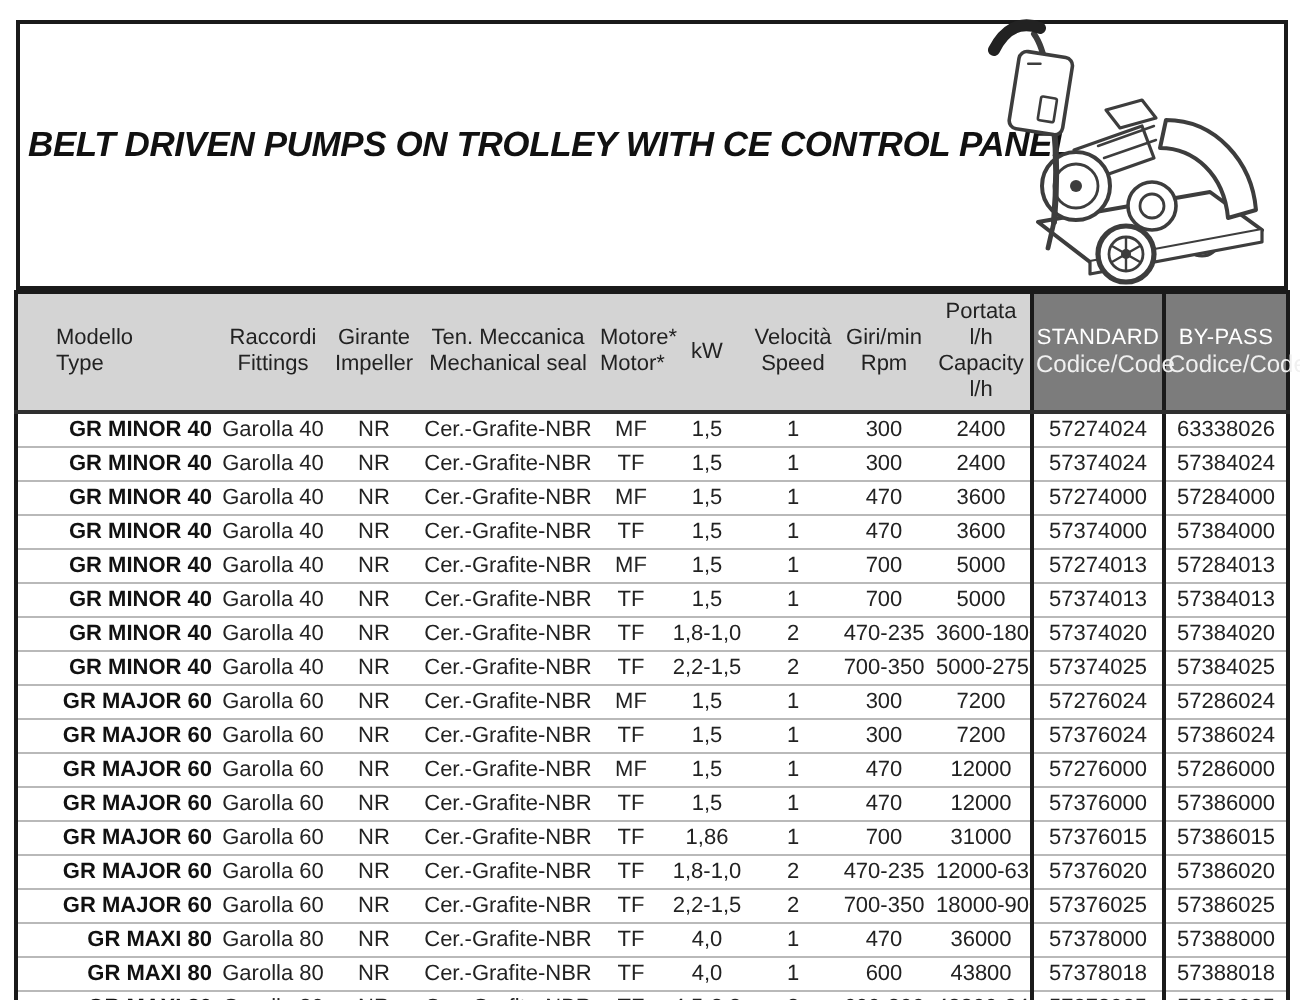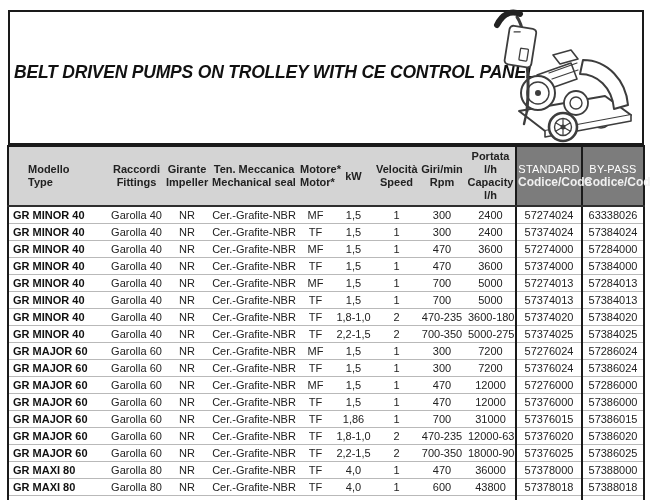--- a/index.html
+++ b/index.html
@@ -32,35 +32,35 @@
     border:2px solid var(--border);
     font-size:11px;
   }
   .pump-table th{
     background:var(--header-bg);
     font-weight:normal;color:#222;
     padding:3px 1px;vertical-align:middle;
     border-bottom:2px solid #2f2f2f;
     height:34px;
   }
-  .pump-table th .h1,.pump-table th .h2{line-height:13px;font-weight:bold;}
+  .pump-table th .h1,.pump-table th .h2{line-height:13px;}
   .pump-table th.first{text-align:left;padding-left:19px;}
   .pump-table th.dark{
     background:var(--dark-header-bg);color:#fff;
   }
   .pump-table th.dark .h1{font-weight:normal;letter-spacing:0.2px;}
   .pump-table th.dark .h2{color:#f0f0f0;font-size:12px;}
   .pump-table td{
     text-align:center;height:14px;padding:1px 2px;
     border-top:1px solid var(--row-line);
     white-space:nowrap;overflow:hidden;color:#222;
   }
   .pump-table tbody tr:first-child td{border-top:none;}
   .pump-table td.model{
-    font-weight:bold;text-align:left;padding-left:4px;color:#111;
+    font-weight:bold;text-align:right;padding-left:4px;color:#111;
   }
   .pump-table th:nth-child(10), .pump-table td:nth-child(10),
   .pump-table th:nth-child(11), .pump-table td:nth-child(11){
     border-left:2px solid var(--border);
   }
   .footnote{
     position:absolute;left:8px;top:506px;font-size:11px;color:#2a2a2a;font-style:italic;
   }
 </style>
 </head>

